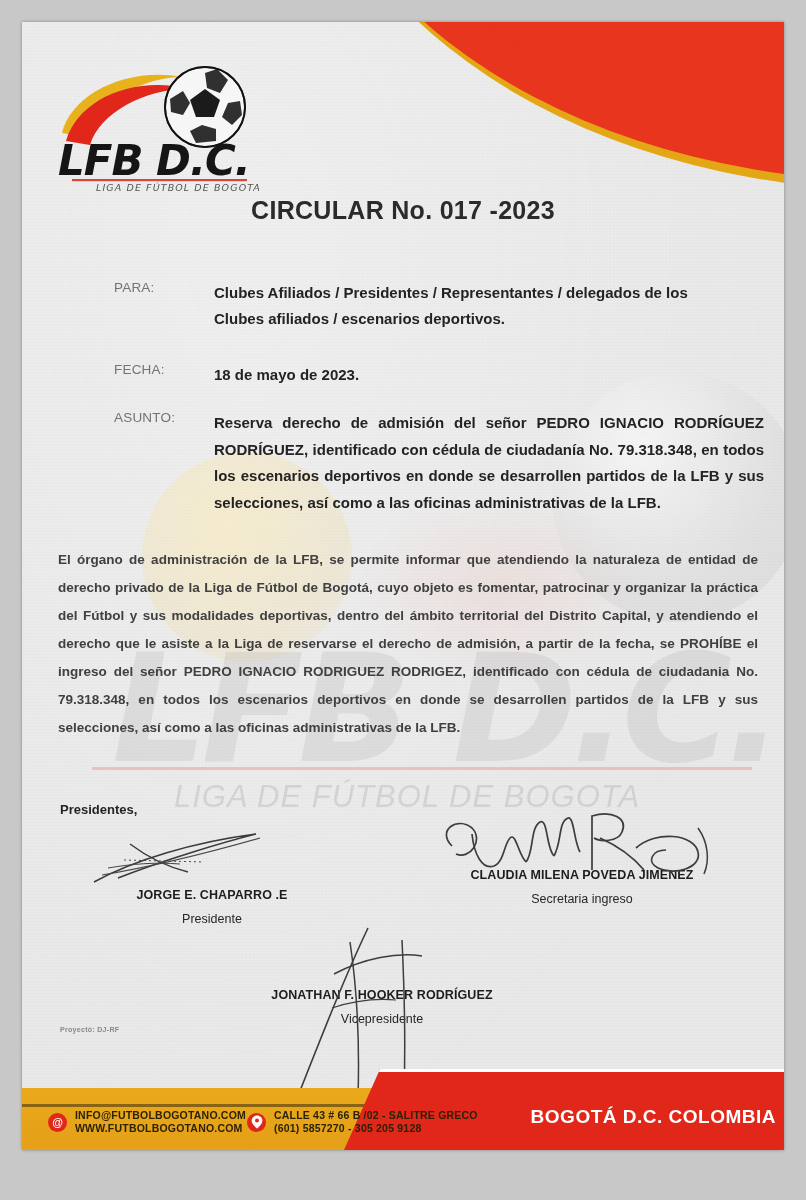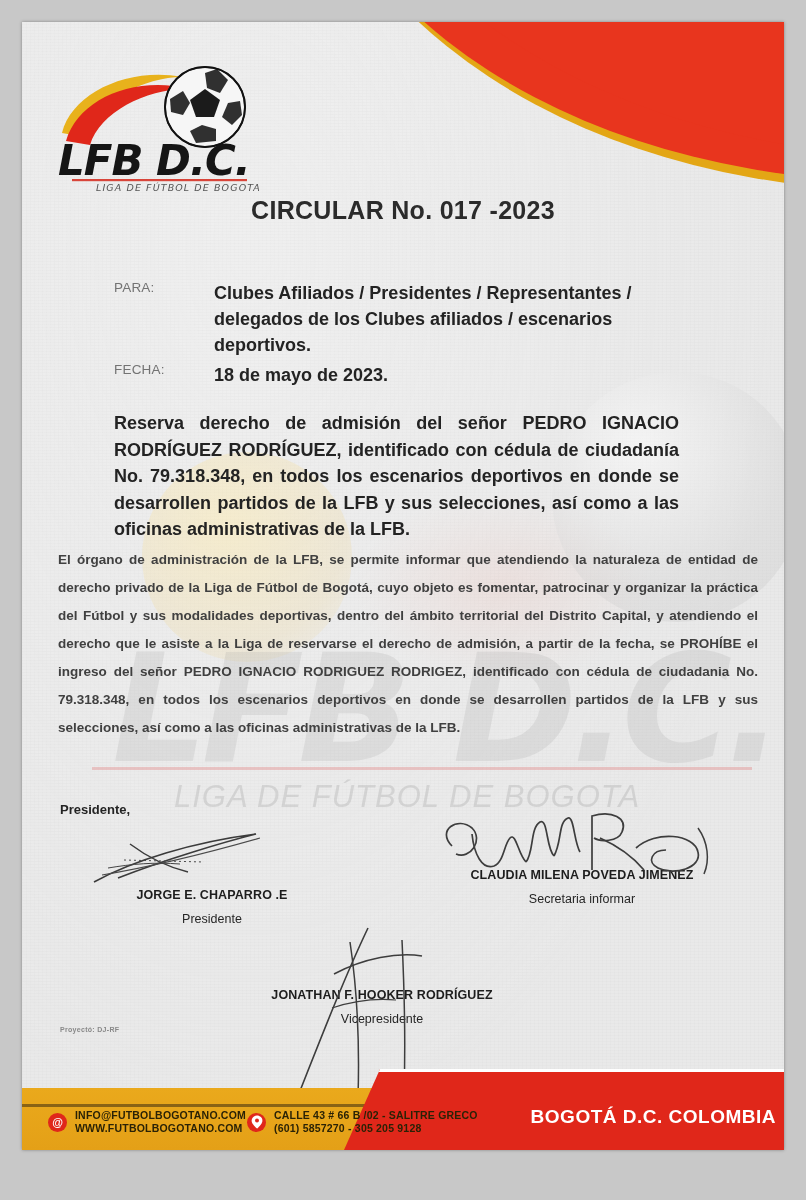--- a/index.html
+++ b/index.html
@@ -128,21 +128,21 @@
   .field { position: absolute; display: flex; }
   .field .lbl {
     width: 100px;
     font-size: 13.5px;
     font-weight: normal;
     letter-spacing: .2px;
     color: #737373;
     flex: 0 0 100px;
   }
   .field .val {
-    font-size: 18px;
+    font-size: 15px;
     line-height: 26px;
     color: #232323;
     font-weight: 600;
   }
   .f-para { left: 92px; top: 258px; width: 600px; }
   .f-para .val { width: 500px; }
   .f-fecha { left: 92px; top: 340px; width: 600px; }
   .f-asunto { left: 92px; top: 388px; width: 650px; }
   .f-asunto .val {
     width: 565px;
@@ -319,26 +319,27 @@
         <div class="lbl">PARA:</div>
         <div class="val">Clubes Afiliados / Presidentes / Representantes / delegados de los Clubes afiliados / escenarios deportivos.</div>
       </div>
 
       <div class="field f-fecha">
         <div class="lbl">FECHA:</div>
         <div class="val">18 de mayo de 2023.</div>
       </div>
 
       <div class="field f-asunto">
+        <div class="lbl">ASUNTO:</div>
         <div class="val">Reserva derecho de admisión del señor PEDRO IGNACIO RODRÍGUEZ RODRÍGUEZ, identificado con cédula de ciudadanía No. 79.318.348, en todos los escenarios deportivos en donde se desarrollen partidos de la LFB y sus selecciones, así como a las oficinas administrativas de la LFB.</div>
       </div>
 
       <div class="body-par">El órgano de administración de la LFB, se permite informar que atendiendo la naturaleza de entidad de derecho privado de la Liga de Fútbol de Bogotá, cuyo objeto es fomentar, patrocinar y organizar la práctica del Fútbol y sus  modalidades deportivas, dentro del ámbito territorial del Distrito Capital, y atendiendo el derecho que le asiste a la Liga de reservarse el derecho de admisión, a partir de la fecha, se PROHÍBE el ingreso del señor PEDRO IGNACIO RODRIGUEZ RODRIGEZ, identificado con cédula de ciudadania No. 79.318.348, en todos los escenarios deportivos en donde se desarrollen partidos de la LFB y sus selecciones, así como a las oficinas administrativas de la LFB.</div>
 
-      <div class="atte">Presidente,</div>
+      <div class="atte">Presidentes,</div>
 
       <svg class="sig-ink" style="left:62px; top:798px;" width="250" height="70" viewBox="0 0 250 70">
         <path d="M10 62 C 50 40, 110 22, 172 14 C 140 22, 80 40, 34 58" fill="none" stroke="#3b3b3b" stroke-width="1.6"></path>
         <path d="M18 55 C 60 48, 120 34, 176 18" fill="none" stroke="#4a4a4a" stroke-width="1.1"></path>
         <path d="M46 24 C 62 36, 80 46, 104 52" fill="none" stroke="#3b3b3b" stroke-width="1.5"></path>
         <path d="M40 40 L 120 42" fill="none" stroke="#4a4a4a" stroke-width="1" stroke-dasharray="2 3"></path>
         <path d="M24 48 C 48 44, 70 42, 96 44" fill="none" stroke="#444" stroke-width="1"></path>
       </svg>
       <div class="sigblock sb-pres">
         <div class="sig-name">JORGE E. CHAPARRO .E</div>
@@ -350,21 +351,21 @@
         <path d="M50 26 C 52 46, 60 62, 72 58 C 82 54, 82 36, 88 30 C 94 24, 96 46, 104 54" fill="none" stroke="#3d3d3d" stroke-width="1.7"></path>
         <path d="M104 54 C 112 44, 108 20, 118 14 C 126 10, 124 40, 132 48" fill="none" stroke="#3d3d3d" stroke-width="1.7"></path>
         <path d="M132 48 C 140 34, 136 14, 146 10 C 152 8, 152 34, 158 44" fill="none" stroke="#3d3d3d" stroke-width="1.7"></path>
         <path d="M170 62 L 170 8 C 190 2, 206 10, 200 24 C 196 34, 178 34, 172 30" fill="none" stroke="#3d3d3d" stroke-width="1.7"></path>
         <path d="M178 30 C 196 38, 212 50, 222 62" fill="none" stroke="#3d3d3d" stroke-width="1.7"></path>
         <path d="M214 40 C 234 22, 272 26, 276 44 C 280 60, 252 68, 236 60 C 224 54, 230 42, 244 42" fill="none" stroke="#3d3d3d" stroke-width="1.7"></path>
         <path d="M276 20 C 286 34, 288 52, 282 66" fill="none" stroke="#3d3d3d" stroke-width="1.5"></path>
       </svg>
       <div class="sigblock sb-sec">
         <div class="sig-name">CLAUDIA MILENA POVEDA JIMENEZ</div>
-        <div class="sig-role">Secretaria informar</div>
+        <div class="sig-role">Secretaria ingreso</div>
       </div>
 
       <svg class="sig-ink" style="left:250px; top:890px;" width="200" height="200" viewBox="0 0 200 200">
         <path d="M78 30 C 84 70, 88 120, 86 186" fill="none" stroke="#3d3d3d" stroke-width="1.5"></path>
         <path d="M130 28 C 132 70, 134 120, 132 180" fill="none" stroke="#3d3d3d" stroke-width="1.5"></path>
         <path d="M62 62 C 92 46, 126 40, 150 44" fill="none" stroke="#3d3d3d" stroke-width="1.5"></path>
         <path d="M96 16 C 74 62, 52 118, 26 184" fill="none" stroke="#3d3d3d" stroke-width="1.6"></path>
         <path d="M60 96 C 78 90, 102 86, 124 88" fill="none" stroke="#3d3d3d" stroke-width="1.2"></path>
       </svg>
       <div class="sigblock sb-vice">

